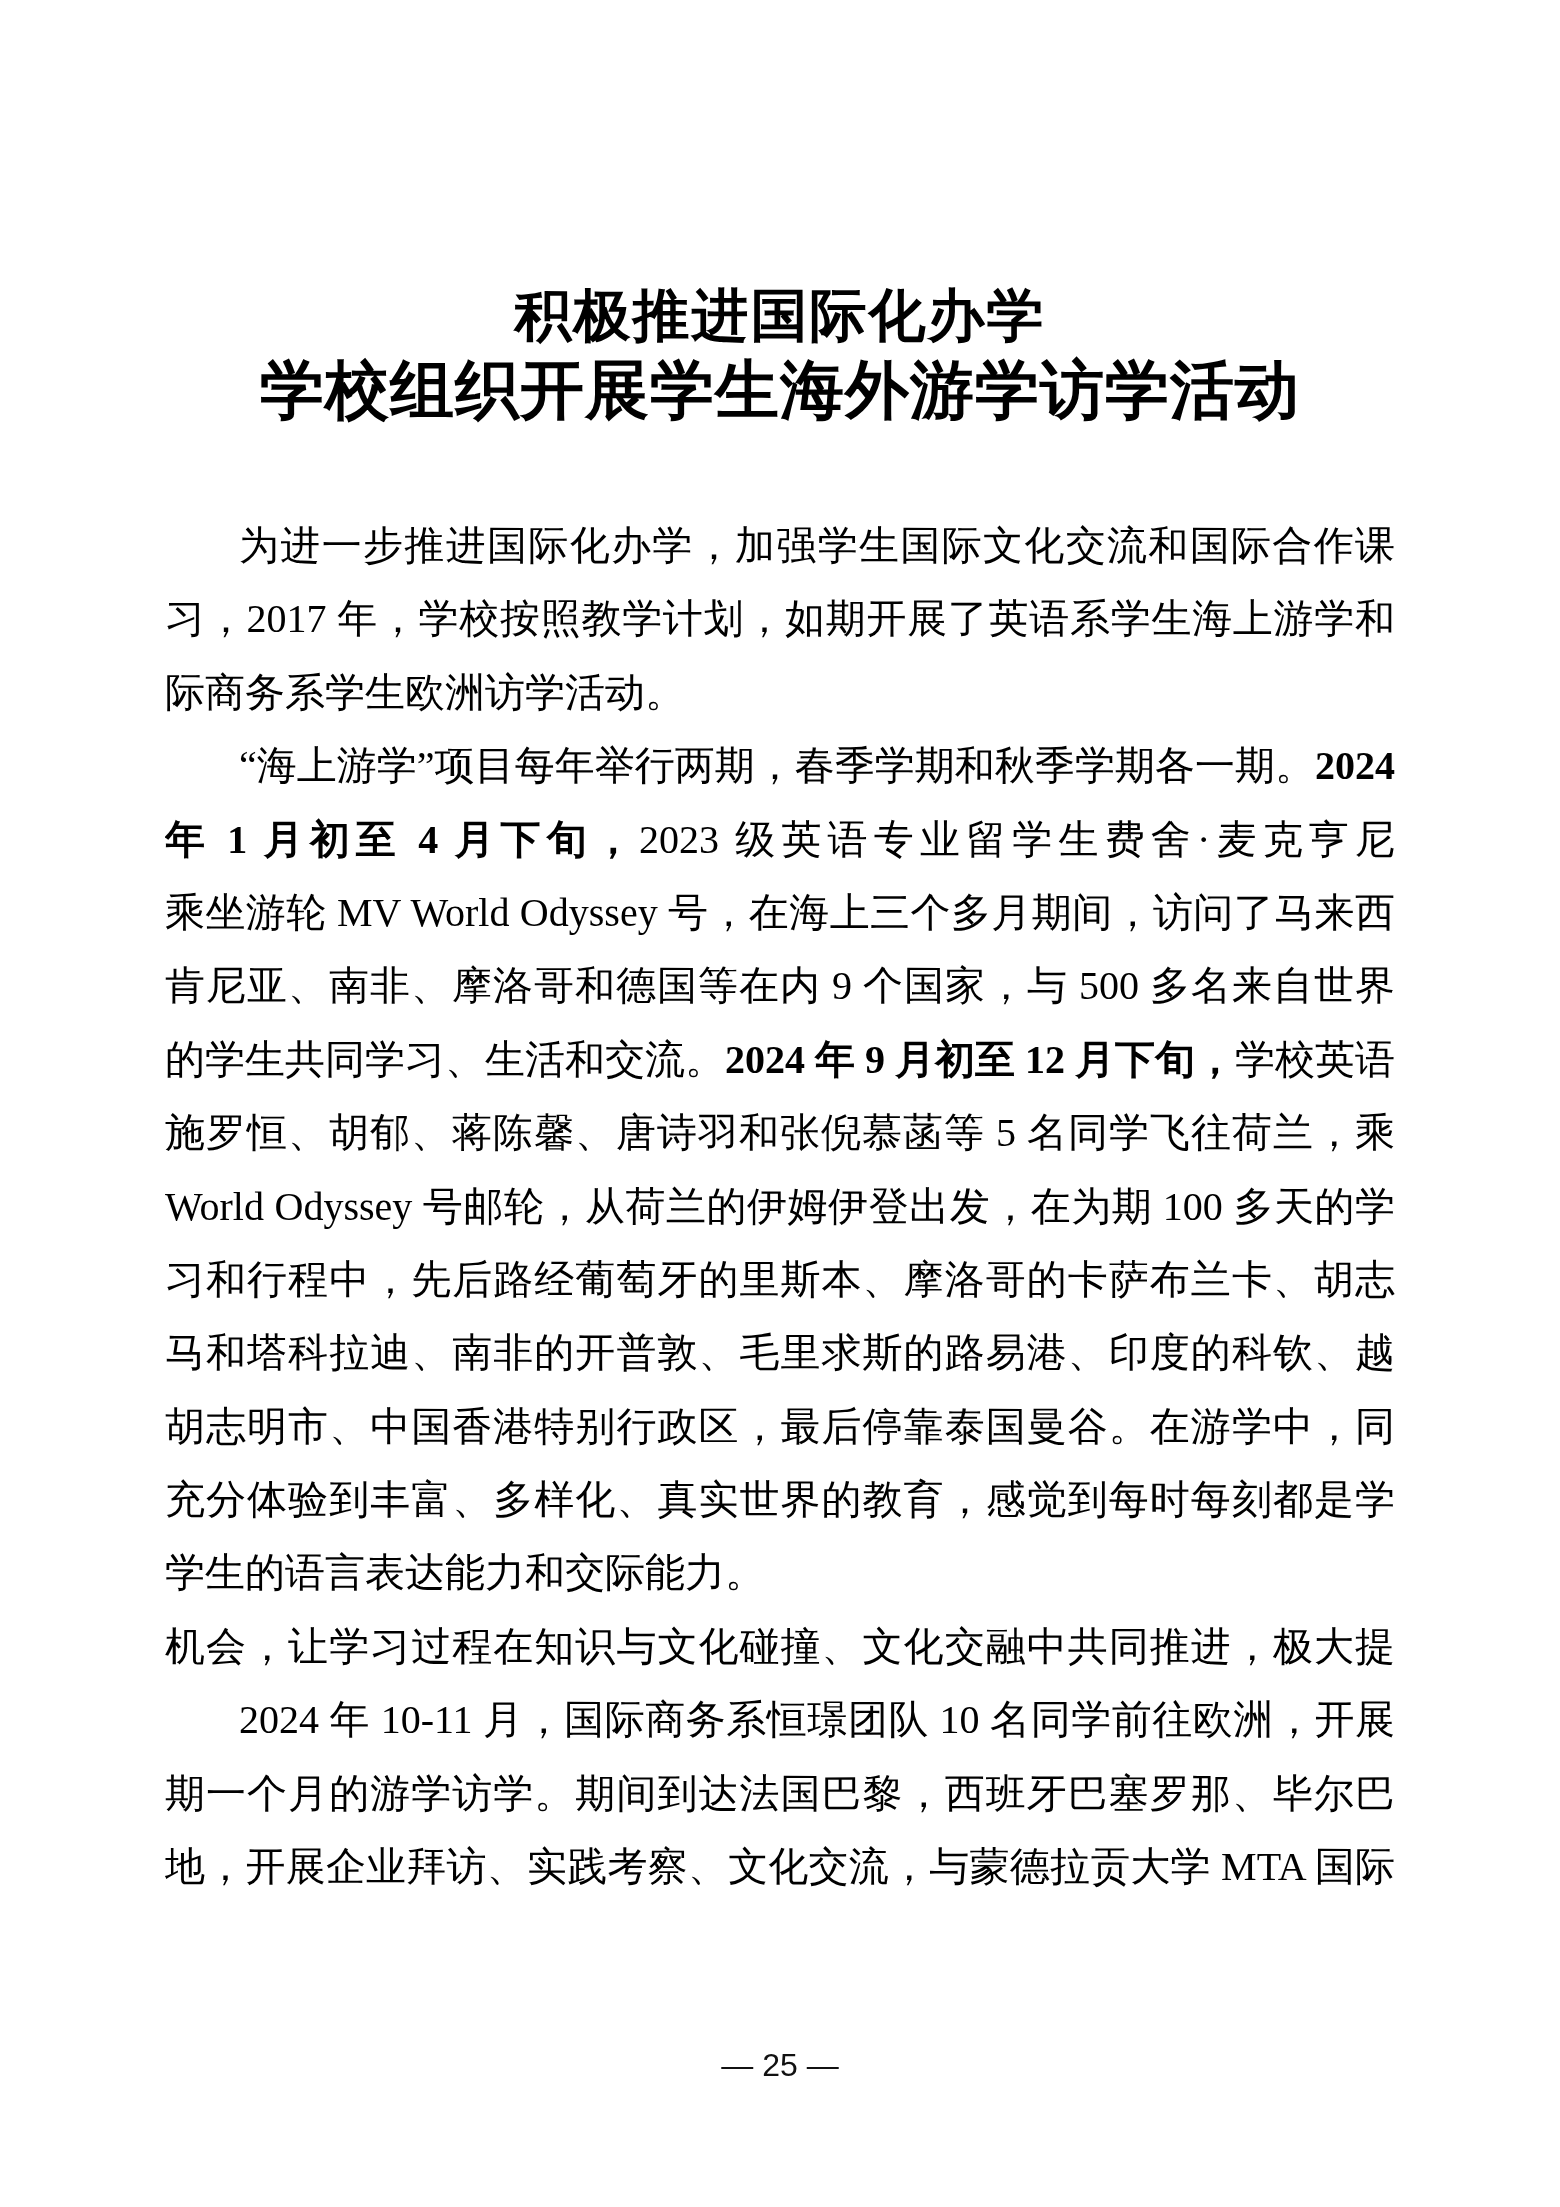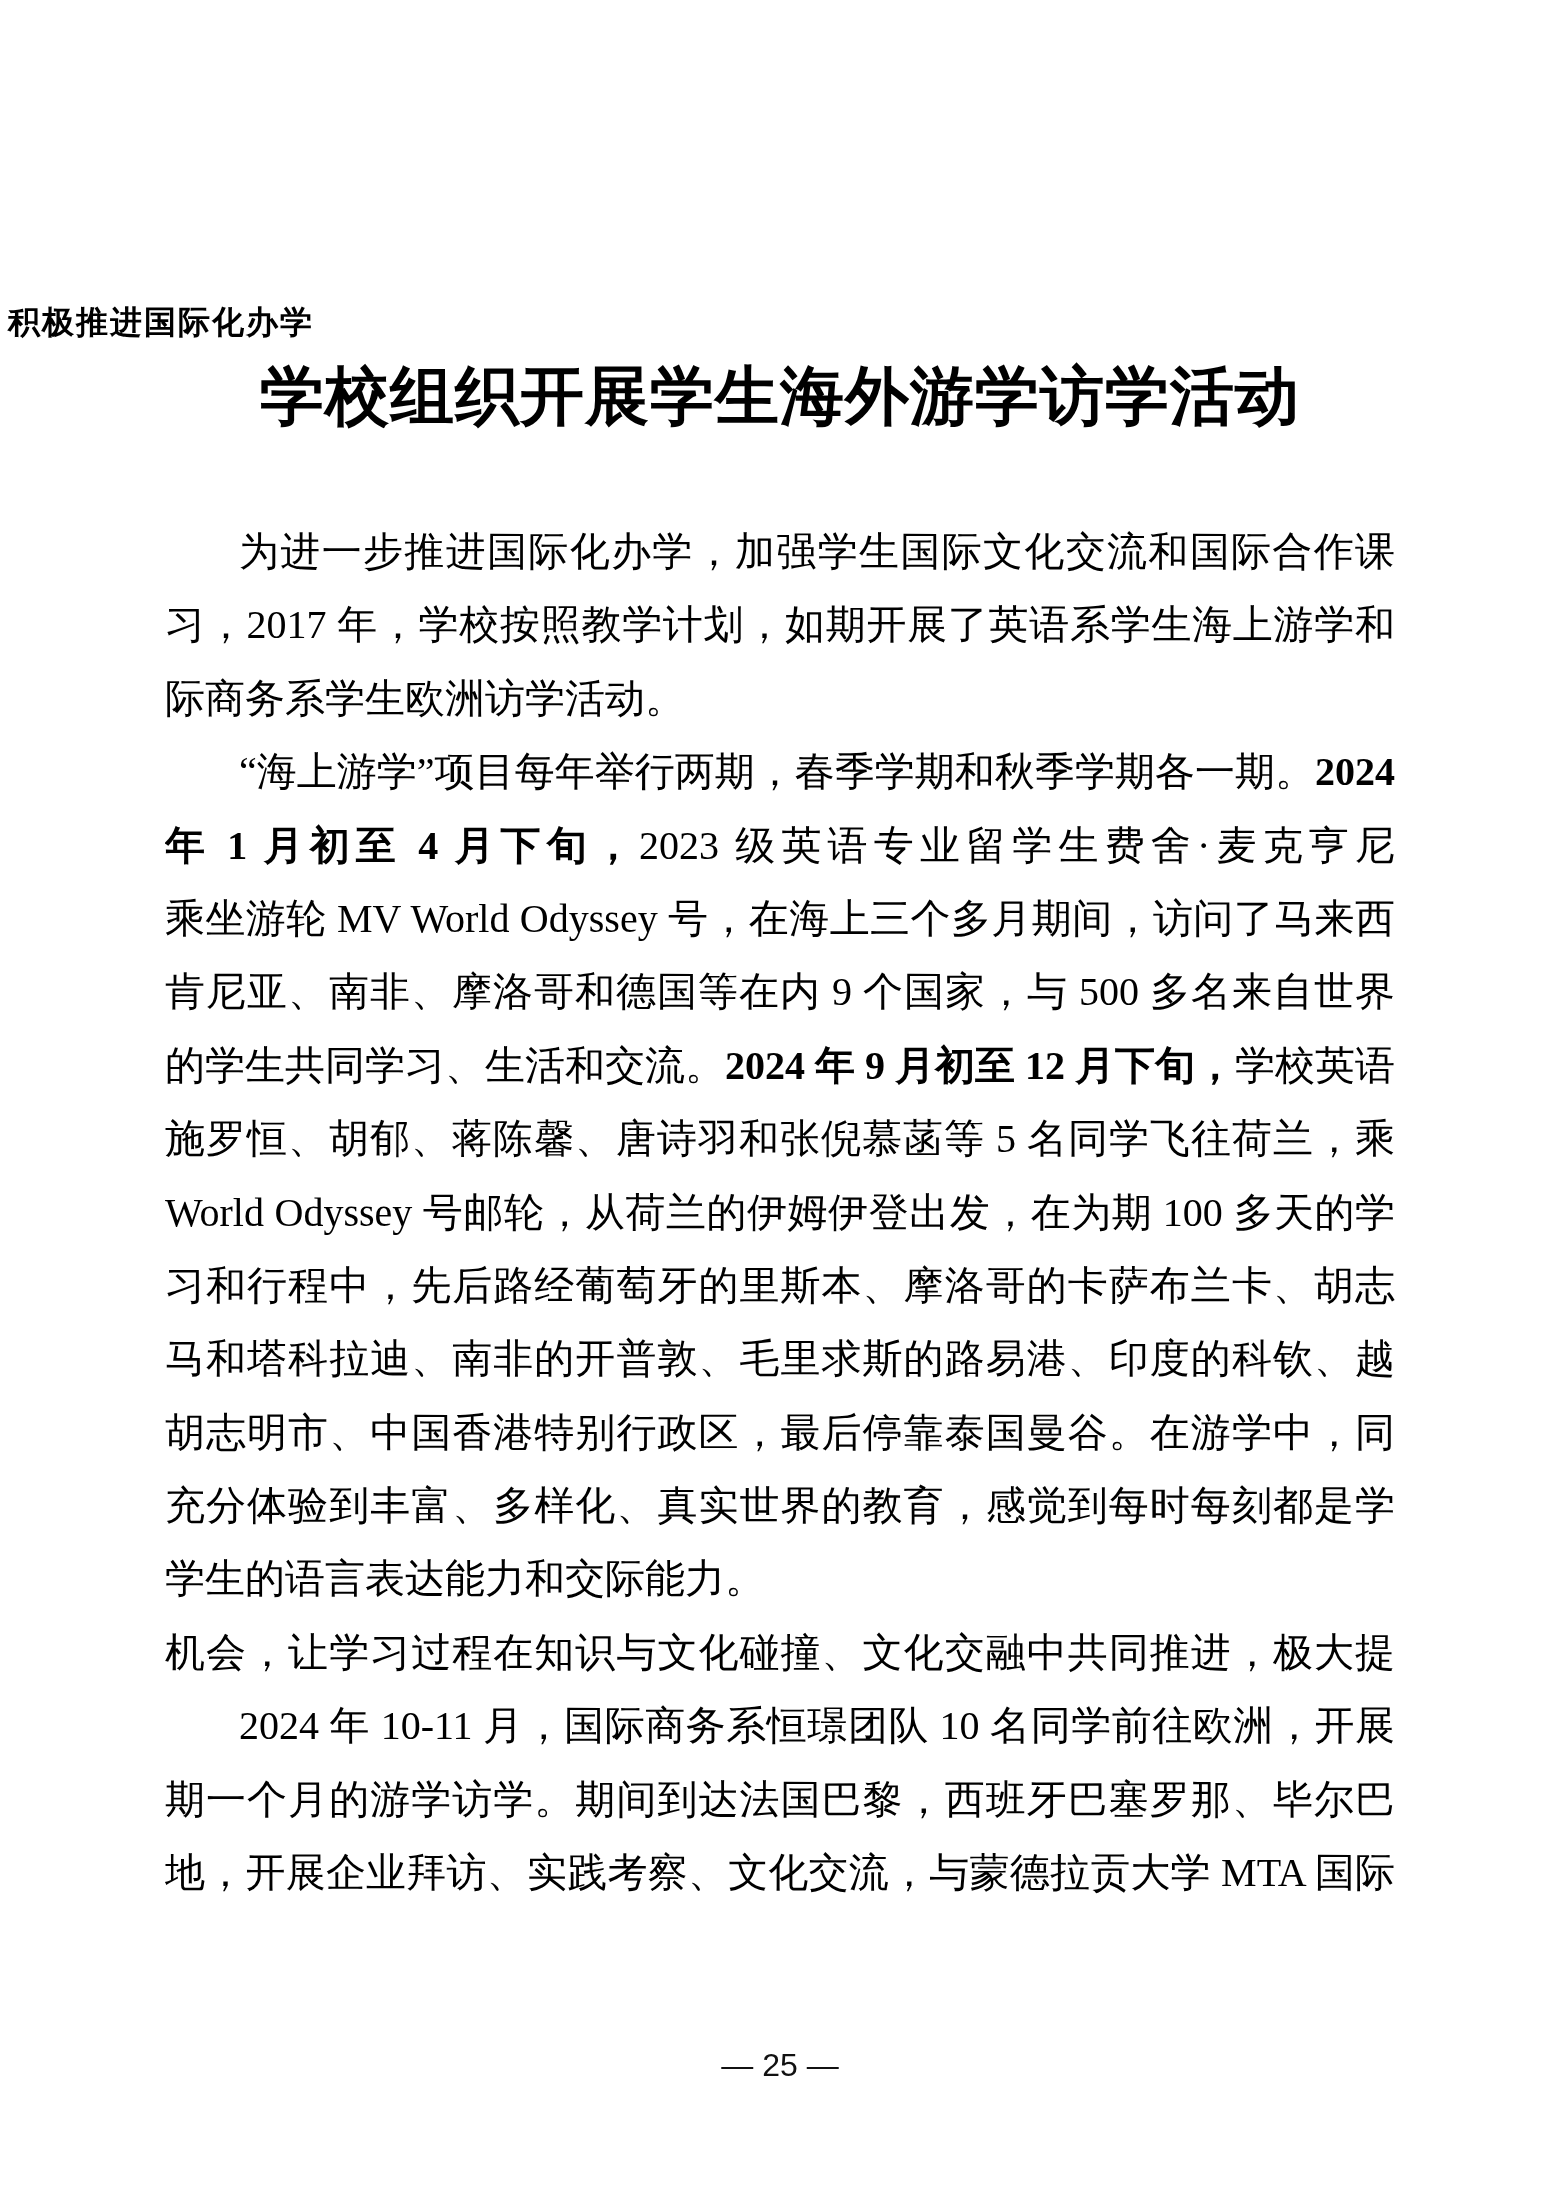--- a/index.html
+++ b/index.html
@@ -7,23 +7,24 @@
     position: relative;
     width: 1560px;
     height: 2207px;
     margin: 0 auto;
     background: #ffffff;
     color: #000000;
     font-family: "Liberation Serif", "DejaVu Serif", serif;
     overflow: hidden;
   }
   .title1 {
-    margin: 8px;
+    margin: 2px;
     padding-top: 289px;
-    font-size: 32px;
+    text-align: center;
+    font-size: 57px;
     line-height: 50px;
     font-weight: 700;
     letter-spacing: 2px;
   }
   .title2 {
     margin: 20px 0 0 0;
     text-align: center;
     font-size: 64px;
     line-height: 60px;
     font-weight: 700;

